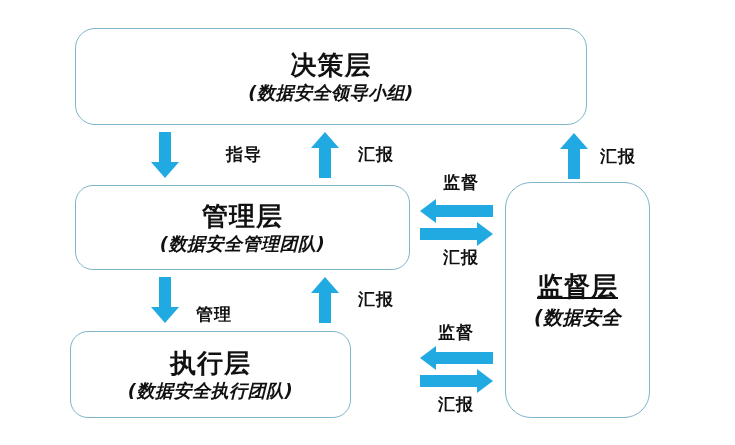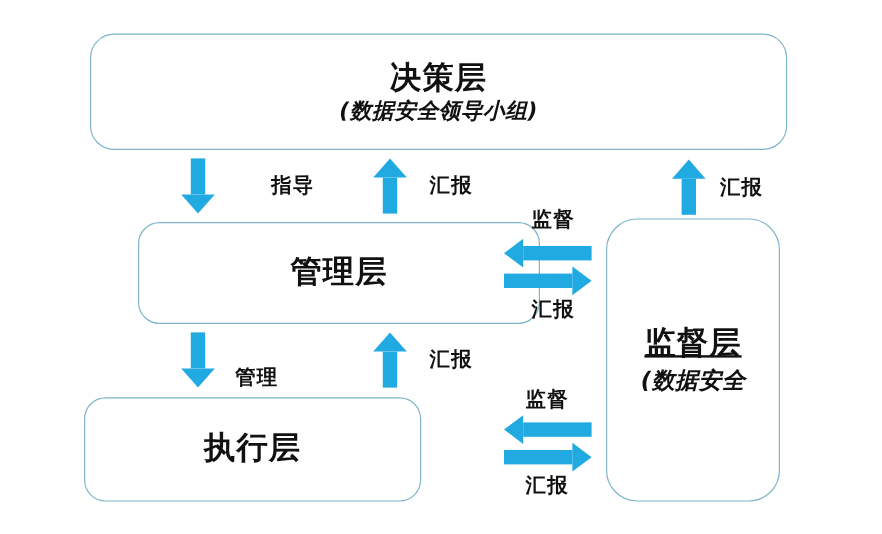--- a/index.html
+++ b/index.html
@@ -35,22 +35,22 @@
     font-size:26px;font-weight:700;
     line-height:1.25;
     letter-spacing:1px;
   }
   .node .subtitle{
     font-size:18px;font-weight:600;
     line-height:1.3;
     letter-spacing:0.5px;
     font-style:italic;
   }
-  #box-decision{left:75px;top:28px;width:581px;height:97px;}
-  #box-management{left:75px;top:185px;width:335px;height:85px;border-radius:18px;margin-left:40px;}
+  #box-decision{left:75px;top:28px;width:512px;height:97px;}
+  #box-management{left:75px;top:185px;width:335px;height:85px;border-radius:18px;}
   #box-execution{left:70px;top:331px;width:281px;height:87px;border-radius:18px;}
   #box-supervision{left:505px;top:182px;width:145px;height:236px;border-radius:26px;}
   #box-supervision .title{margin-bottom:2px;text-decoration:underline;}
   #box-supervision .subtitle{font-size:19px;}
 
   
   .arrow-v{
     position:absolute;width:28px;height:46px;
     display:flex;flex-direction:column;align-items:center;
   }
@@ -104,24 +104,26 @@
 
 <div class="canvas">
 
   <div class="node" id="box-decision">
     <div class="title">决策层</div>
     <div class="subtitle">(数据安全领导小组)</div>
   </div>
 
   <div class="node" id="box-management">
     <div class="title">管理层</div>
+    <div class="subtitle">(数据安全管理团队)</div>
   </div>
 
   <div class="node" id="box-execution">
     <div class="title">执行层</div>
+    <div class="subtitle">(数据安全执行团队)</div>
   </div>
 
   <div class="node" id="box-supervision">
     <div class="title">监督层</div>
     <div class="subtitle">(数据安全</div>
   </div>
 
   <div class="arrow-v down" id="arrow-guide">
     <div class="shaft"></div>
     <div class="head"></div>

